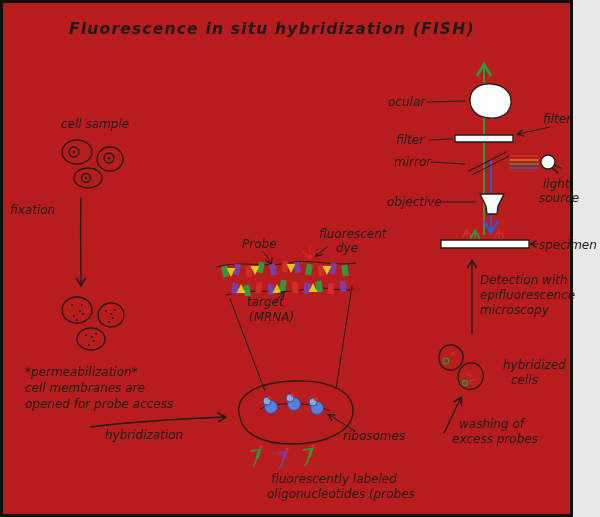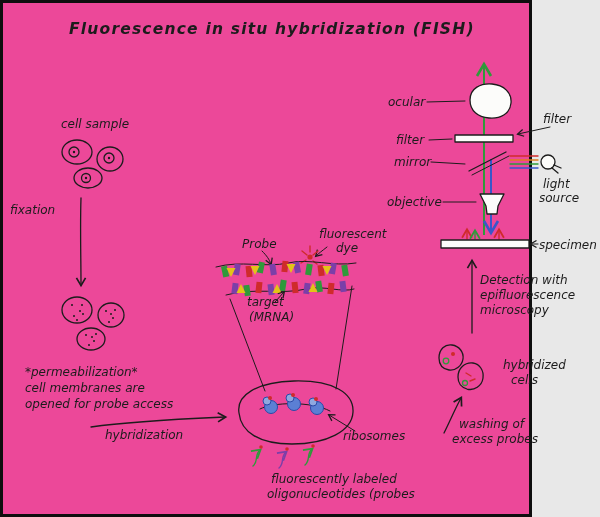--- a/index.html
+++ b/index.html
@@ -1,18 +1,18 @@
 <!DOCTYPE html>
 <html><head>
 <meta charset="utf-8">
 <style>
   html,body{margin:0;padding:0;background:#e8e8e8;}
   .frame{
-    width:532px;height:517px;box-sizing:border-box;
-    border:3px solid #0e0e0e;background:#ec4899;
+    width:573px;height:517px;box-sizing:border-box;
+    border:3px solid #0e0e0e;background:#b91c1c;
     font-family:"DejaVu Sans", sans-serif;
   }
   svg{display:block;}
   text{
     font-family:"DejaVu Sans", sans-serif;
     font-style:italic;
     fill:#1c1c1c;
   }
   .title{font-size:15.5px;letter-spacing:1.2px;font-weight:bold;}
   .lbl{font-size:12px;}

